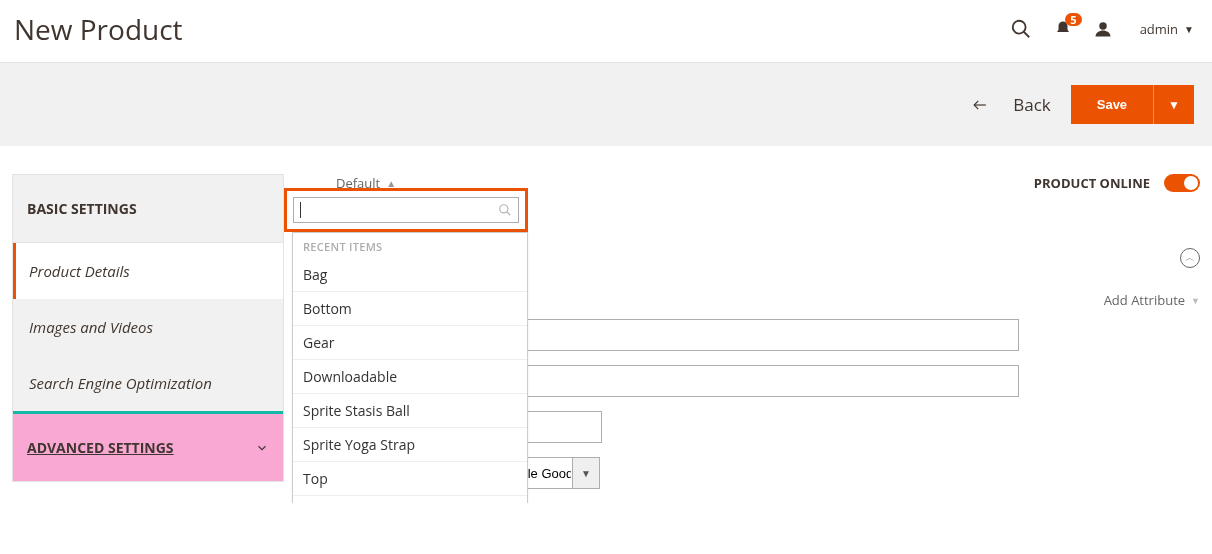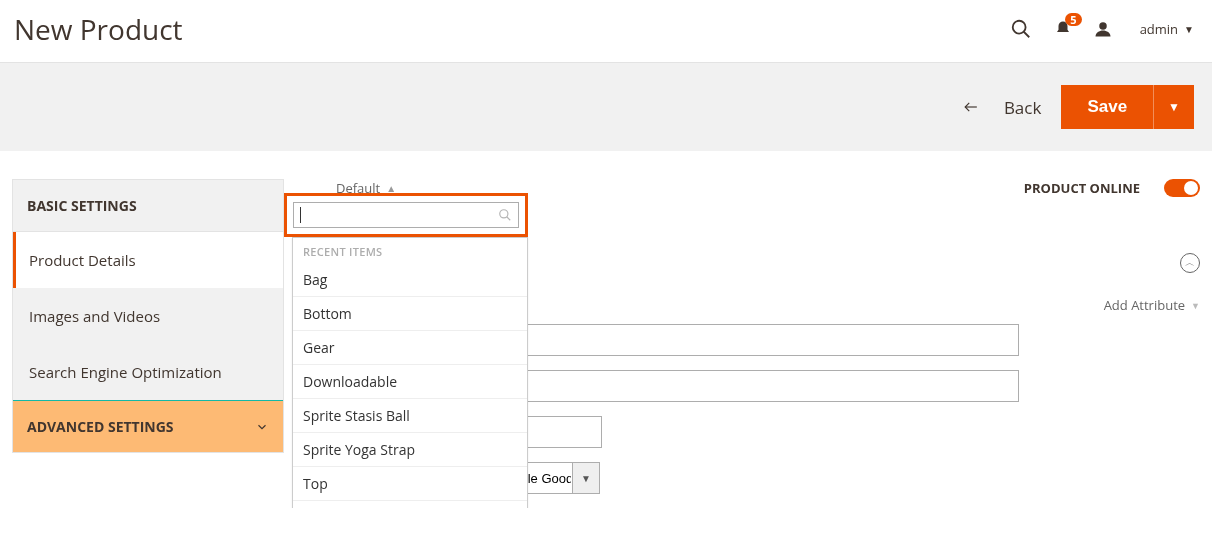--- a/index.html
+++ b/index.html
@@ -62,21 +62,21 @@
     gap: 24px;
     font-size: 17px;
     color: #41362f;
     cursor: pointer;
   }
   .save-group { display: inline-flex; }
   .save-btn {
     background: #eb5202;
     color: #fff;
     border: none;
-    font-size: 17px;
+    font-size: 13px;
     font-weight: 600;
     padding: 12px 26px;
     cursor: pointer;
   }
   .save-drop {
     background: #eb5202;
     border: none;
     border-left: 1px solid rgba(255,255,255,0.35);
     padding: 0 14px;
     display: inline-flex;
@@ -86,32 +86,33 @@
   .save-tri { color: #fff; font-size: 12px; }
 
   .layout { display: flex; align-items: flex-start; margin-top: 28px; }
   .sidebar { width: 284px; flex: 0 0 284px; padding-left: 12px; }
   .panel { border: 1px solid #e3e3e3; }
   .panel-head {
     background: #f1f1f1;
     font-size: 14px;
     font-weight: 700;
     color: #41362f;
-    padding: 16px 14px;
+    padding: 24px 14px;
     border-bottom: 1px solid #e3e3e3;
     display: flex;
     align-items: center;
     justify-content: space-between;
   }
   .panel-body { background: #f1f1f1; }
   .menu-item {
     padding: 18px 14px 18px 16px;
     font-size: 15px;
     color: #41362f;
     cursor: pointer;
+    font-style: italic;
   }
   .menu-item.active {
     background: #fff;
     border-left: 3px solid #eb5202;
     padding-left: 13px;
   }
   .advanced-head { display:flex; align-items:center; justify-content:space-between; }
   .chev { width: 14px; height: 14px; }
 
   .main {
@@ -126,21 +127,21 @@
     margin-bottom: 10px;
   }
   .default-drop {
     display: inline-flex;
     align-items: center;
     gap: 6px;
     color: #666;
     font-size: 13px;
     cursor: pointer;
   }
-  .online-wrap { display: inline-flex; align-items:center; gap: 24px; }
+  .online-wrap { display: inline-flex; align-items:center; gap: 14px; }
   .online-label { font-size: 13px; font-weight: 700; color: #41362f; }
   .toggle {
     width: 36px; height: 18px;
     background: #eb5202;
     border-radius: 10px;
     position: relative;
   }
   .toggle::after {
     content: "";
     position: absolute;
@@ -300,21 +301,21 @@
 
 <div class="layout">
   <aside class="sidebar">
     <div class="panel">
       <div class="panel-head">BASIC SETTINGS</div>
       <div class="panel-body">
         <div class="menu-item active">Product Details</div>
         <div class="menu-item">Images and Videos</div>
         <div class="menu-item">Search Engine Optimization</div>
       </div>
-      <div class="panel-head advanced-head" style="border-top:1px solid #14b8a6; border-bottom:none; background:#fdba74;">
+      <div class="panel-head advanced-head" style="border-top:3px solid #14b8a6; border-bottom:none; background:#f9a8d4;text-decoration:underline;">
         <span>ADVANCED SETTINGS</span>
         <svg class="chev" viewBox="0 0 24 24" fill="none" stroke="#41362f" stroke-width="2">
           <polyline points="6,9 12,15 18,9"></polyline>
         </svg>
       </div>
     </div>
   </aside>
 
   <main class="main">
     <div class="top-row">

